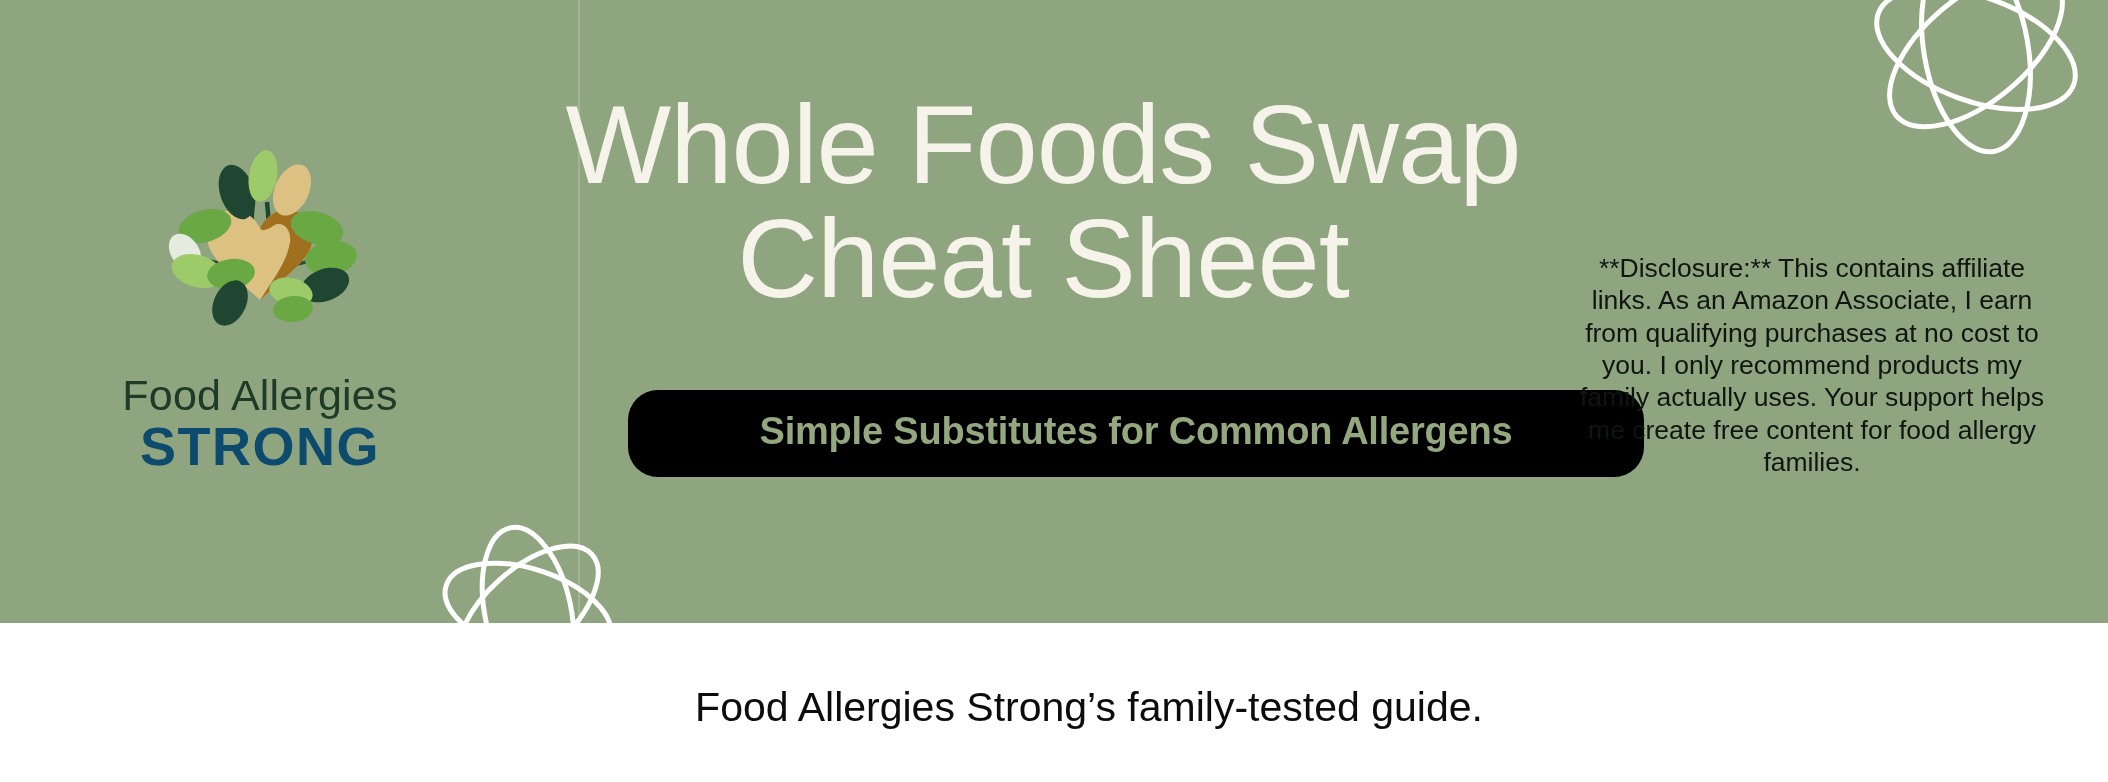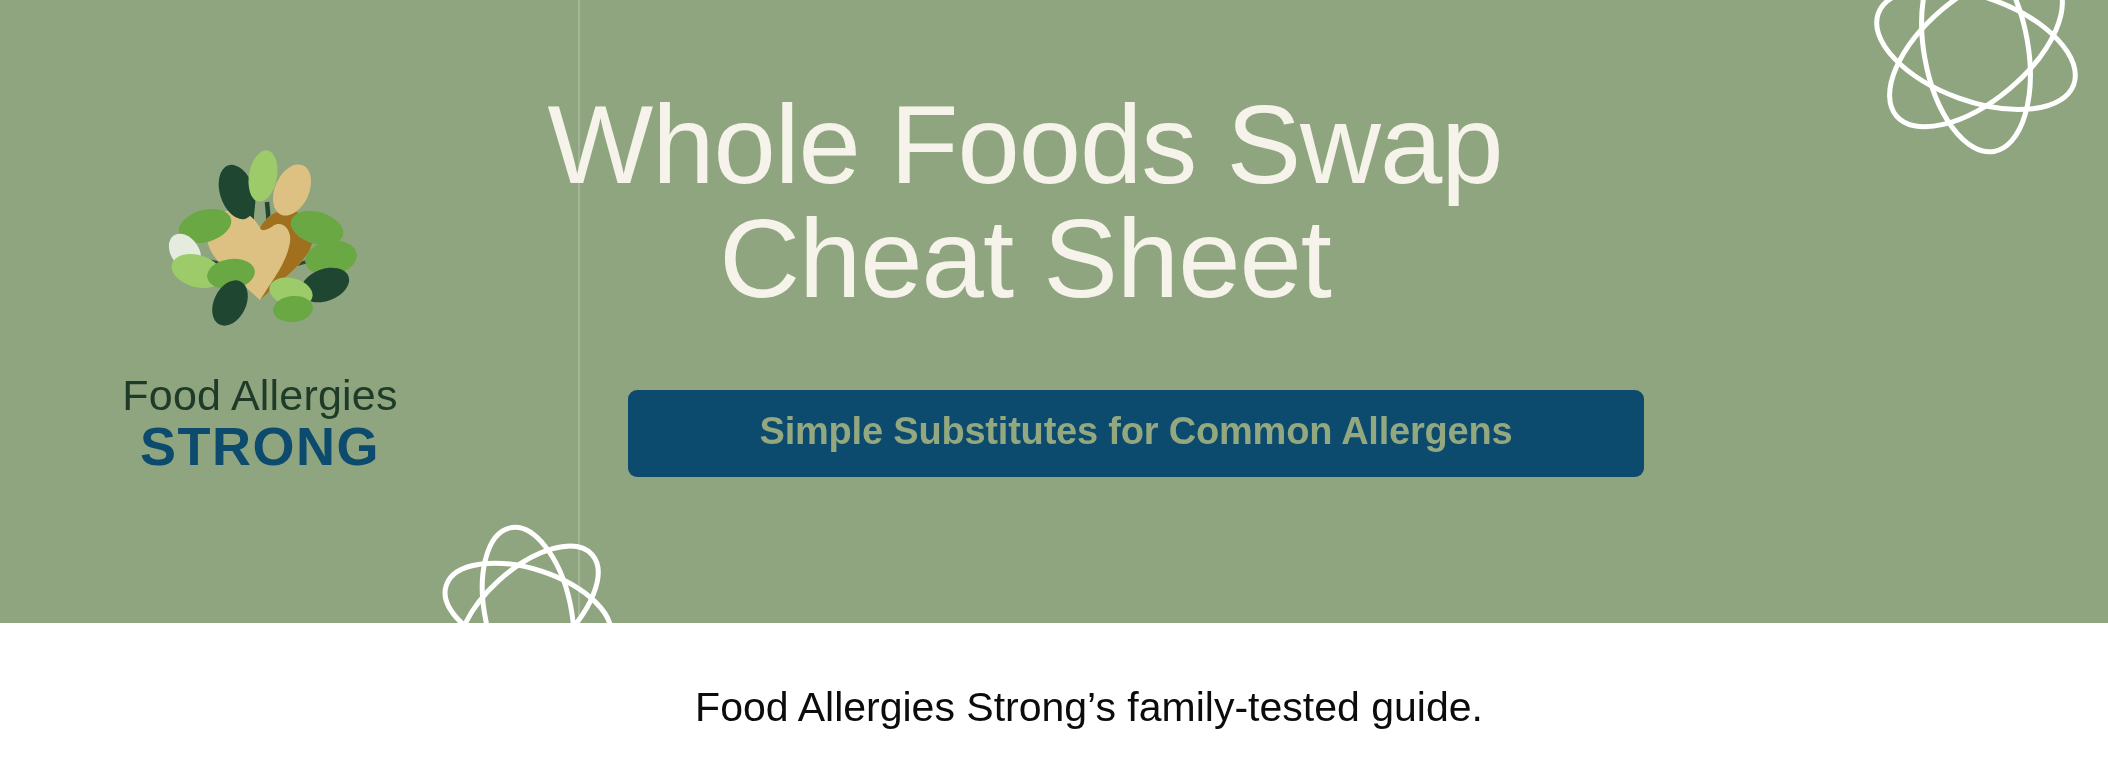--- a/index.html
+++ b/index.html
@@ -82,21 +82,21 @@
     font-size: 54px;
     line-height: 1.0;
     color: #0c4a6e;
     font-weight: 700;
     letter-spacing: 1.5px;
   }
 
   
   #title-wrap {
     position: absolute;
-    left: 430px;
+    left: 448px;
     top: 88px;
     width: 1190px;
     text-align: center;
   }
   .title-line {
     display: block;
     color: #f6f4ea;
     font-size: 112px;
     line-height: 1.02;
     font-weight: 400;
@@ -105,22 +105,22 @@
   }
 
   
   #subtitle-pill {
     position: absolute;
     left: 628px;
     top: 390px;
     width: 1016px;
     box-sizing: border-box;
     padding: 20px 28px 24px 28px;
-    background: #0c4a6e;
-    border-radius: 9px;
+    background: #000000;
+    border-radius: 30px;
     text-align: center;
   }
   .subtitle-line {
     display: block;
     color: #93a87f;
     font-size: 38px;
     line-height: 1.12;
     font-weight: 600;
     letter-spacing: -0.2px;
     white-space: nowrap;
@@ -237,20 +237,21 @@
 
     <div id="title-wrap">
       <span class="title-line">Whole Foods Swap</span>
       <span class="title-line">Cheat Sheet</span>
     </div>
 
     <div id="subtitle-pill">
       <span class="subtitle-line">Simple Substitutes for Common Allergens</span>
     </div>
 
+    <div id="disclosure">**Disclosure:** This contains affiliate links. As an Amazon Associate, I earn from qualifying purchases at no cost to you. I only recommend products my family actually uses. Your support helps me create free content for food allergy families.</div>
 
   </div>
 
   <div id="caption-area">
     <div id="caption-text">Food Allergies Strong’s family-tested guide.</div>
   </div>
 
 </div>
 
 </body></html>

